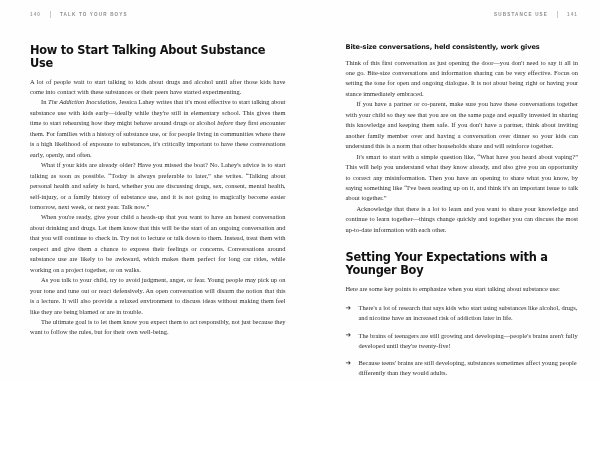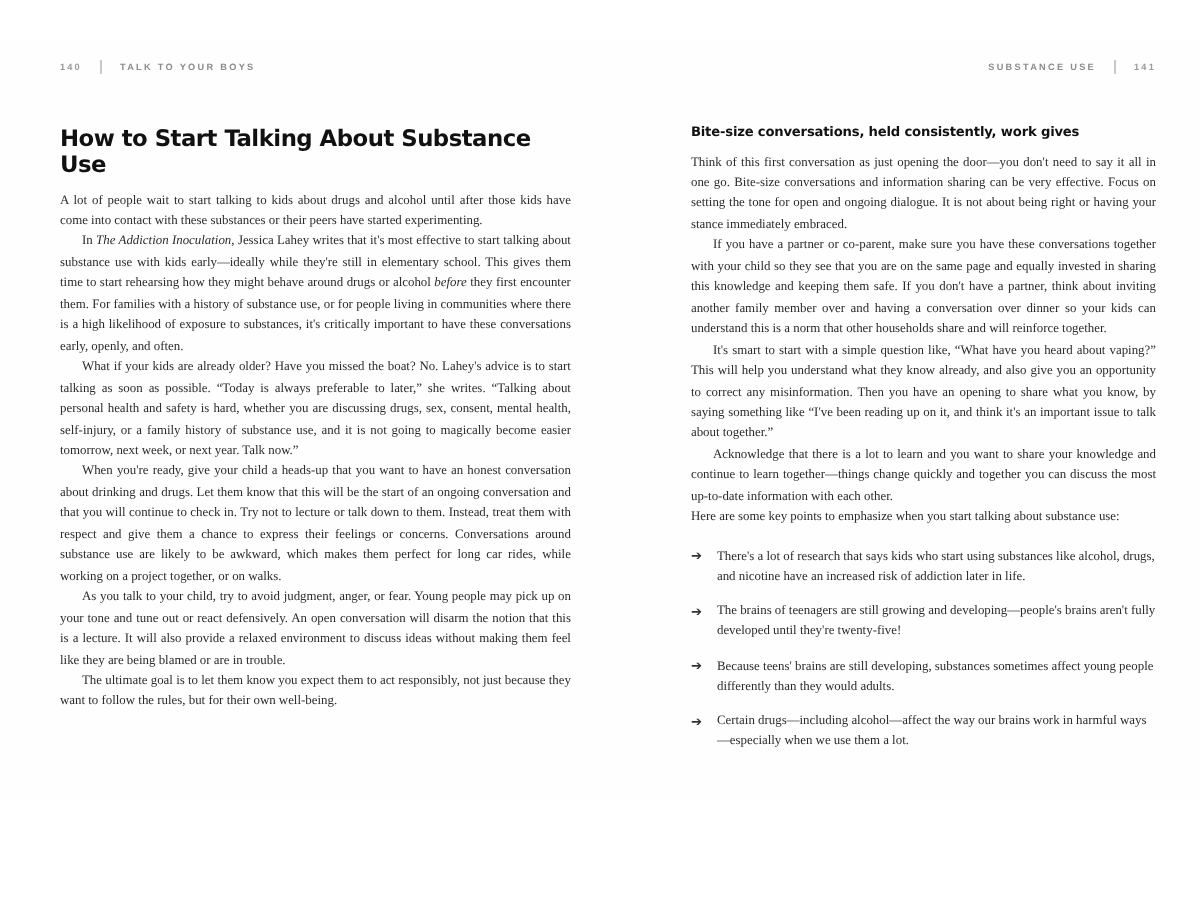--- a/index.html
+++ b/index.html
@@ -8,21 +8,20 @@
     background: #ffffff;
   }
   .page {
     position: relative;
     width: 600px;
     height: 382px;
     background: #fefefe;
     overflow: hidden;
     font-family: "Liberation Serif", serif;
     color: #222222;
-    margin-top: 19px;
   }
 
   
   .runhead {
     position: absolute;
     top: 11px;
     display: flex;
     align-items: center;
     gap: 6px;
     font-family: "Liberation Sans", sans-serif;
@@ -146,20 +145,21 @@
     </div>
 
     <div class="col right">
       <h2 class="sub-title">Bite-size conversations, held consistently, work gives</h2>
 
       <p class="para lead">Think of this first conversation as just opening the door—you don't need to say it all in one go. Bite-size conversations and information sharing can be very effective. Focus on setting the tone for open and ongoing dialogue. It is not about being right or having your stance immediately embraced.</p>
       <p class="para">If you have a partner or co-parent, make sure you have these conversations together with your child so they see that you are on the same page and equally invested in sharing this knowledge and keeping them safe. If you don't have a partner, think about inviting another family member over and having a conversation over dinner so your kids can understand this is a norm that other households share and will reinforce together.</p>
       <p class="para">It's smart to start with a simple question like, “What have you heard about vaping?” This will help you understand what they know already, and also give you an opportunity to correct any misinformation. Then you have an opening to share what you know, by saying something like “I've been reading up on it, and think it's an important issue to talk about together.”</p>
       <p class="para">Acknowledge that there is a lot to learn and you want to share your knowledge and continue to learn together—things change quickly and together you can discuss the most up-to-date information with each other.</p>
 
+      <h1 class="sec-title second">Setting Your Expectations with a Younger Boy</h1>
       <p class="para lead">Here are some key points to emphasize when you start talking about substance use:</p>
 
       <ul class="bullets">
         <li>
           <span class="arrow">➔</span>
           <span>There's a lot of research that says kids who start using substances like alcohol, drugs, and nicotine have an increased risk of addiction later in life.</span>
         </li>
         <li>
           <span class="arrow">➔</span>
           <span>The brains of teenagers are still growing and developing—people's brains aren't fully developed until they're twenty-five!</span>

